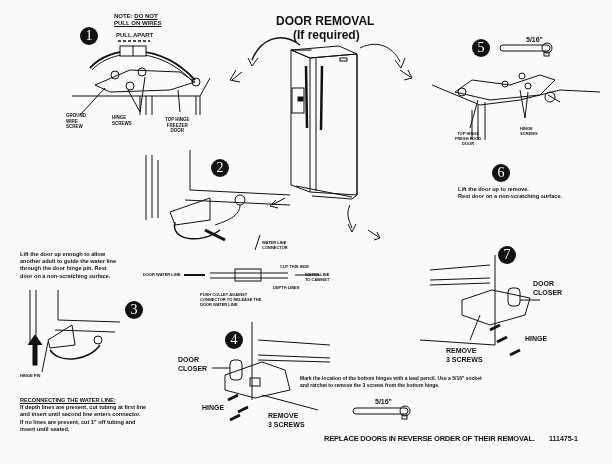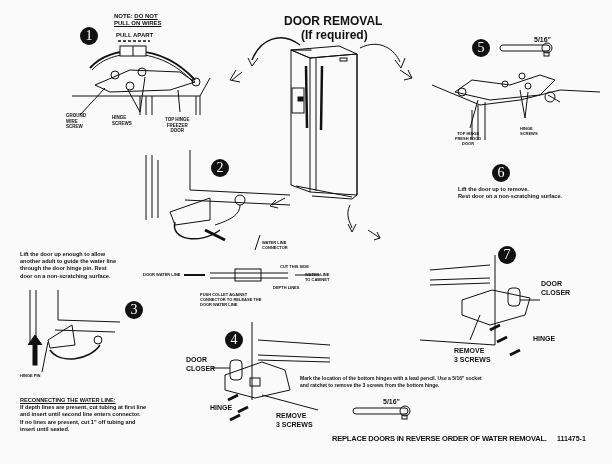--- a/index.html
+++ b/index.html
@@ -1,19 +1,19 @@
 <!DOCTYPE html>
 <html><head>
 <meta charset="utf-8">
 <style>
   html, body { margin:0; padding:0; }
   body { width:612px; height:464px; background:#fafafa; position:relative; overflow:hidden;
          font-family:"Liberation Sans", sans-serif; color:#111; }
   .abs { position:absolute; }
-  .bold { font-weight:bold;margin-left:8px; }
+  .bold { font-weight:bold; }
   .tiny { font-size:4.5px; font-weight:bold; line-height:5.5px; }
   .step { position:absolute; width:18px; height:18px; border-radius:50%; background:#111; color:#fff;
           font-family:"Liberation Serif", serif; font-size:14px; line-height:18px; text-align:center; }
   .para { font-size:5.6px; font-weight:bold; line-height:7.2px; }
   svg { position:absolute; left:0; top:0; }
   .u { text-decoration:underline; }
 </style>
 </head>
 <body>
 
@@ -229,14 +229,14 @@
   <div>REMOVE</div>
     <div>3 SCREWS</div>
 </div>
 
 <div class="abs para" style="left:300px;top:375px;font-size:5px;line-height:7px;">
   <div>Mark the location of the bottom hinges  with a lead pencil.  Use a 5/16" socket</div>
     <div>and ratchet to remove the 3 screws from the bottom hinge.</div>
 </div>
 <div class="abs bold" style="left:375px;top:398px;font-size:7px;">5/16"</div>
 
-<div class="abs bold" style="left:324px;top:434px;font-size:7.5px;letter-spacing:-0.2px;">REPLACE DOORS IN REVERSE ORDER OF WATER REMOVAL.</div>
+<div class="abs bold" style="left:324px;top:434px;font-size:7.5px;letter-spacing:-0.2px;">REPLACE DOORS IN REVERSE ORDER OF THEIR REMOVAL.</div>
 <div class="abs bold" style="left:549px;top:435px;font-size:7px;">111475-1</div>
 
 </body></html>

